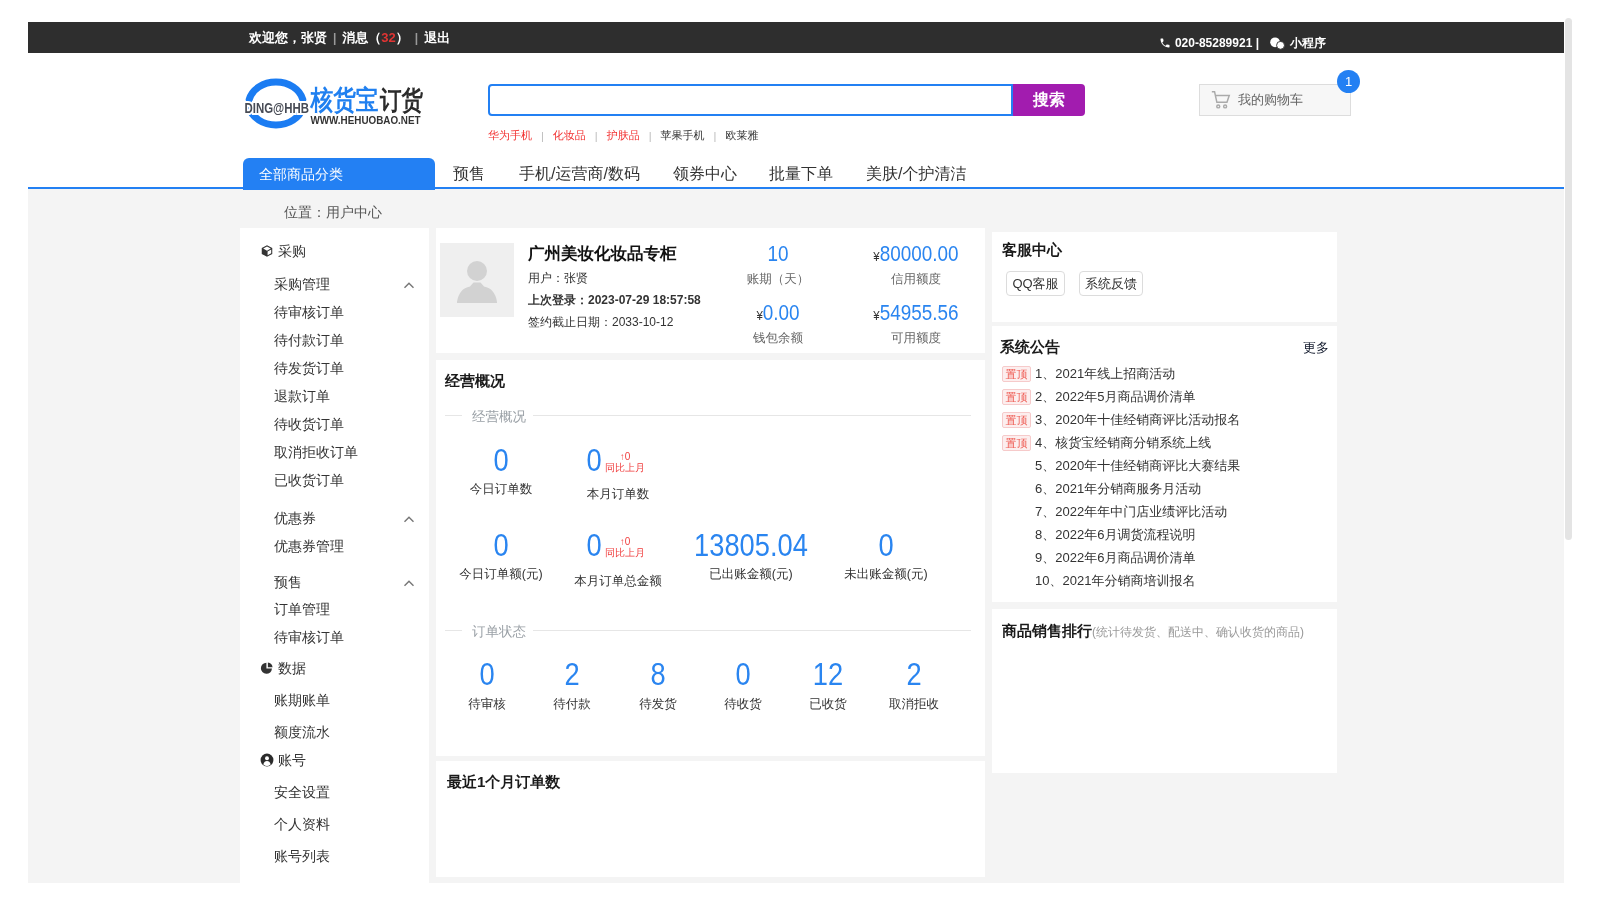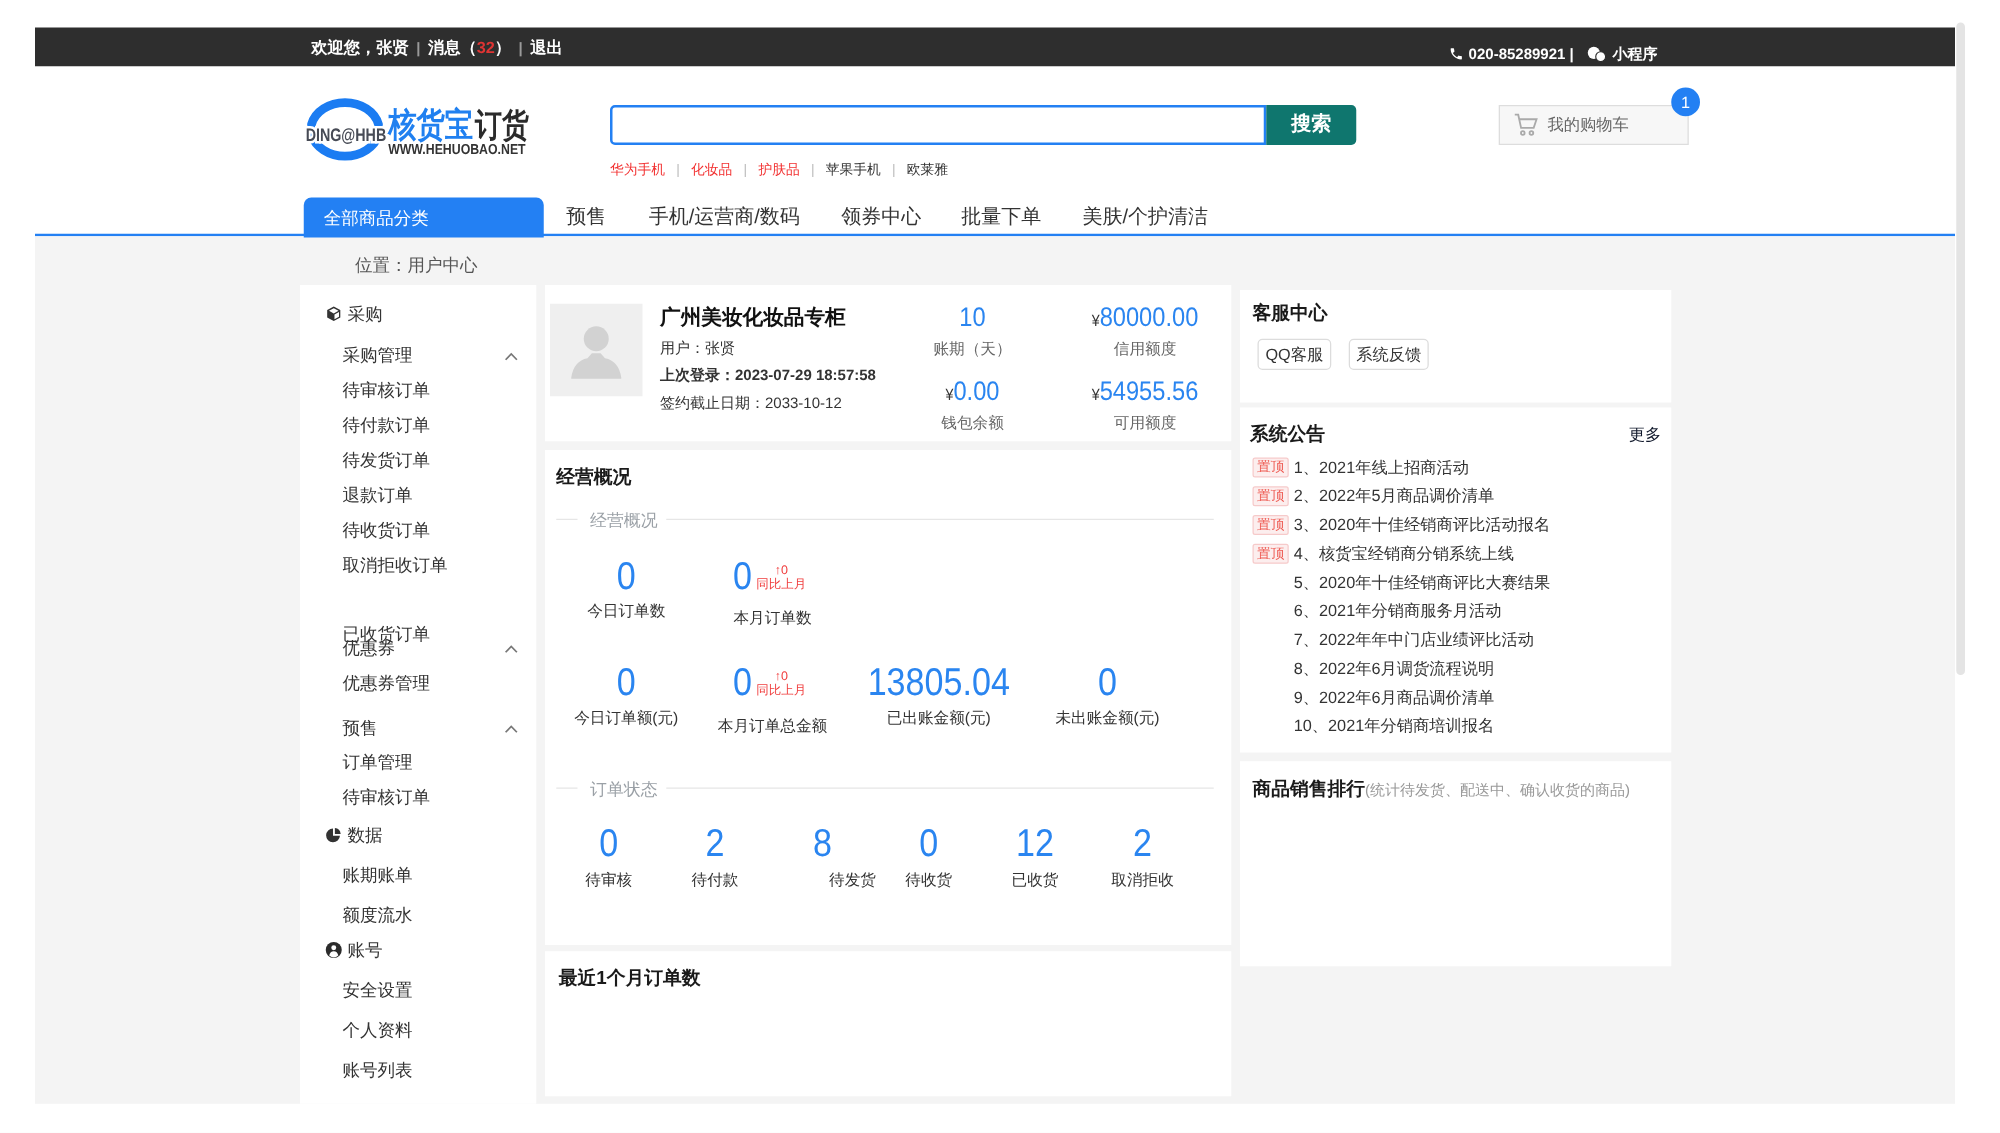--- a/index.html
+++ b/index.html
@@ -7,21 +7,21 @@
   body { position:relative; }
   .abs { position:absolute; }
   .topbar { left:28px; top:22px; width:1536px; height:31px; background:#2e2e2e; }
   .tb-left { left:249px; top:22px; height:31px; display:flex; align-items:center; color:#fff; font-size:13px; font-weight:bold; }
   .tb-right { right:274px; top:22px; height:42px; display:flex; align-items:center; color:#fff; font-size:12px; font-weight:bold; }
   .tb-sep { color:#9a9a9a; margin:0 6px; font-size:12px; }
   .red { color:#e03433; }
   .blue-line { left:28px; top:187px; width:1536px; height:2px; background:#2380f3; }
   .gray-bg { left:28px; top:189px; width:1536px; height:694px; background:#f4f4f4; }
   .search-input { left:488px; top:84px; width:525px; height:32px; border:2px solid #2380f3; border-radius:4px 0 0 4px; background:#fff; }
-  .search-btn { left:1013px; top:84px; width:72px; height:32px; background:#0f766e; border-radius:0 4px 4px 0; color:#fff; font-size:16px; font-weight:bold; text-align:center; line-height:32px; }
+  .search-btn { left:1013px; top:84px; width:72px; height:32px; background:#a21caf; border-radius:0 4px 4px 0; color:#fff; font-size:16px; font-weight:bold; text-align:center; line-height:32px; }
   .hotwords { left:488px; top:128px; font-size:11px; color:#333; display:flex; align-items:center; }
   .hotwords .hw-sep { color:#bbb; margin:0 9px; font-size:11px; }
   .hw-red { color:#f23030; }
   .cart { left:1199px; top:84px; width:152px; height:32px; background:#f7f7f7; border:1px solid #ddd; display:flex; align-items:center; justify-content:flex-start; padding-left:10px; color:#666; font-size:13px; }
   .cart svg { margin-right:6px; }
   .badge { left:1337px; top:70px; width:23px; height:23px; border-radius:50%; background:#2380f3; color:#fff; font-size:13px; text-align:center; line-height:23px; }
   .nav-btn { left:243px; top:158px; width:192px; height:32px; background:#2380f3; border-radius:6px 6px 0 0; color:#fff; font-size:14px; line-height:32px; padding-left:16px; z-index:3; }
   .nav-item { top:158px; height:32px; line-height:32px; font-size:16px; color:#333; }
   .crumb { left:240px; top:204px; font-size:14px; color:#555;margin-left:44px; }
   .panel { background:#fff; }
@@ -119,21 +119,21 @@
     <div class="side-item" style="top:47px;">采购管理</div>
     <svg class="chev" style="top:52px" viewBox="0 0 12 11">
       <path d="M1.5 7.8 L6 3.2 L10.5 7.8" fill="none" stroke="#777" stroke-width="1.4"></path>
     </svg>
     <div class="side-item" style="top:75px;">待审核订单</div>
     <div class="side-item" style="top:103px;">待付款订单</div>
     <div class="side-item" style="top:131px;">待发货订单</div>
     <div class="side-item" style="top:159px;">退款订单</div>
     <div class="side-item" style="top:187px;">待收货订单</div>
     <div class="side-item" style="top:215px;">取消拒收订单</div>
-    <div class="side-item" style="top:243px;margin-top:27px;">已收货订单</div>
+    <div class="side-item" style="top:243px;">已收货订单</div>
     <div class="side-item" style="top:281px;">优惠券</div>
     <svg class="chev" style="top:286px" viewBox="0 0 12 11">
       <path d="M1.5 7.8 L6 3.2 L10.5 7.8" fill="none" stroke="#777" stroke-width="1.4"></path>
     </svg>
     <div class="side-item" style="top:309px;">优惠券管理</div>
     <div class="side-item" style="top:345px;">预售</div>
     <svg class="chev" style="top:350px" viewBox="0 0 12 11">
       <path d="M1.5 7.8 L6 3.2 L10.5 7.8" fill="none" stroke="#777" stroke-width="1.4"></path>
     </svg>
     <div class="side-item" style="top:372px;">订单管理</div>
@@ -201,21 +201,21 @@
     <div class="bignum" style="left:315px; top:170px;"><span class="sq">13805.04</span></div>
     <div class="statlab" style="left:315px; top:206px;">已出账金额(元)</div>
     <div class="bignum" style="left:450px; top:170px;"><span class="sq">0</span></div>
     <div class="statlab" style="left:450px; top:206px;">未出账金额(元)</div>
 
     <div class="bignum" style="left:51px; top:299px;"><span class="sq">0</span></div>
     <div class="statlab" style="left:51px; top:336px;">待审核</div>
     <div class="bignum" style="left:136px; top:299px;"><span class="sq">2</span></div>
     <div class="statlab" style="left:136px; top:336px;">待付款</div>
     <div class="bignum" style="left:222px; top:299px;"><span class="sq">8</span></div>
-    <div class="statlab" style="left:222px; top:336px;margin-left:24px;">待发货</div>
+    <div class="statlab" style="left:222px; top:336px;">待发货</div>
     <div class="bignum" style="left:307px; top:299px;"><span class="sq">0</span></div>
     <div class="statlab" style="left:307px; top:336px;">待收货</div>
     <div class="bignum" style="left:392px; top:299px;"><span class="sq">12</span></div>
     <div class="statlab" style="left:392px; top:336px;">已收货</div>
     <div class="bignum" style="left:478px; top:299px;"><span class="sq">2</span></div>
     <div class="statlab" style="left:478px; top:336px;">取消拒收</div>
   </div>
 
   <div class="abs panel card3">
     <div class="ptitle" style="left:11px; top:12px;">最近1个月订单数</div>

